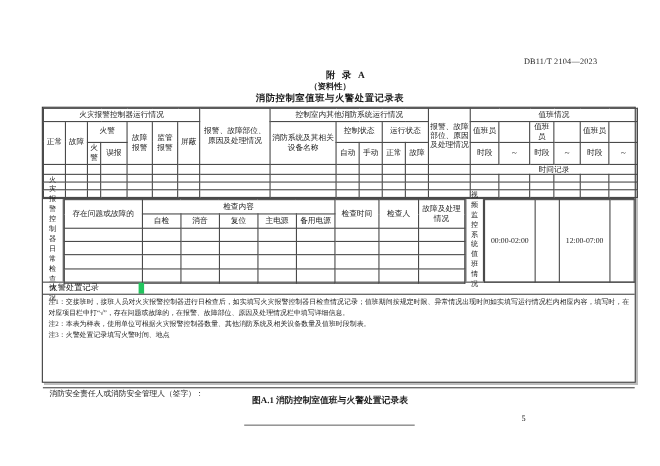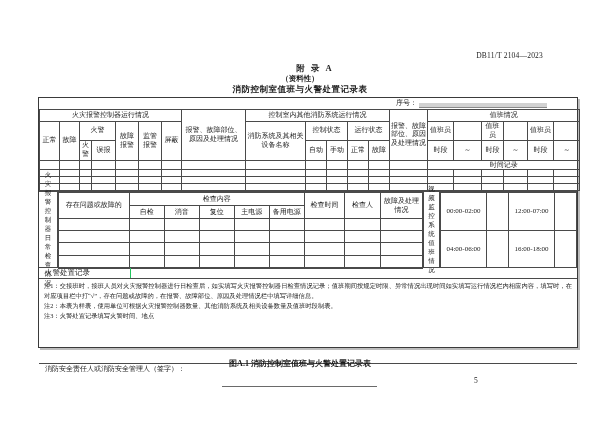--- a/index.html
+++ b/index.html
@@ -23,45 +23,41 @@
   .top { width:540px;padding-left:19px; }
   .mid { display:flex; height:76px; border-top:1px solid #4a4a4a; }
   .vlab { border-right:1px solid #4a4a4a; font-size:6.5px; line-height:1.38; text-align:center;
           display:flex; align-items:center; justify-content:center; word-break:break-all; padding:0 3px; }
   .vlab1 { width:20px; }
   .vlab2 { width:18px; border-left:1px solid #4a4a4a; }
   .chk { width:365px; height:76px; }
   .vid { width:137px; height:76px; flex:1; }
   .vid td { font-size:6.3px; }
   .firerow { height:25px; display:flex; border-top:1px solid #4a4a4a; }
-  .firelabel { width:92px; border-right:1px solid #22c55e; display:flex; align-items:center;
+  .firelabel { width:92px; border-right:5px solid #22c55e; display:flex; align-items:center;
                justify-content:flex-start; padding-left:6px; font-size:7.5px; }
   .fireblank { flex:1; }
   .notes { height:46px; border-top:1px solid #4a4a4a; padding:2px 5px 0 5px; }
   .notes p { font-size:6.3px; line-height:1.55; text-align:justify; word-break:break-all; }
   .sigrow { height:15px; border-top:1px solid #4a4a4a; display:flex; align-items:center;
             padding-left:6px; font-size:7px;margin-top:43px; }
   .caption { top:358px; font-size:8px; }
   .footline { left:222px; top:386px; width:155px; border-top:1px solid #6a6a6a; }
   .pagenum { left:474px; top:376px; font-size:7.5px; }
 </style>
 </head>
 <body>
 
 <div class="abs doccode">DB11/T 2104—2023</div>
 <div class="abs ctr apx">附  录  A</div>
 <div class="abs ctr apxtype">（资料性）</div>
 <div class="abs ctr ftitle">消防控制室值班与火警处置记录表</div>
 
 <div class="abs outer">
 
-  <div class="serialrow">
-    <span class="seriallbl">序号：</span>
-    <span class="serialline"></span>
-  </div>
 
   <table class="t top">
     <colgroup>
       <col style="width:20px">
         <col style="width:20px">
         <col style="width:12px">
         <col style="width:24px">
       <col style="width:23px">
         <col style="width:23px">
         <col style="width:20px">
@@ -287,26 +283,20 @@
           <col style="width:46px">
           <col style="width:22px">
       </colgroup>
       <tbody>
           <tr style="height:13px">
         <td>00:00-02:00</td>
             <td></td>
         <td>12:00-07:00</td>
             <td></td>
       </tr>
-      <tr style="height:13px">
-        <td>04:00-06:00</td>
-            <td></td>
-        <td>16:00-18:00</td>
-            <td></td>
-      </tr>
     </tbody>
       </table>
   </div>
 
   <div class="firerow">
     <div class="firelabel">火警处置记录</div>
     <div class="fireblank"></div>
   </div>
 
   <div class="notes">

